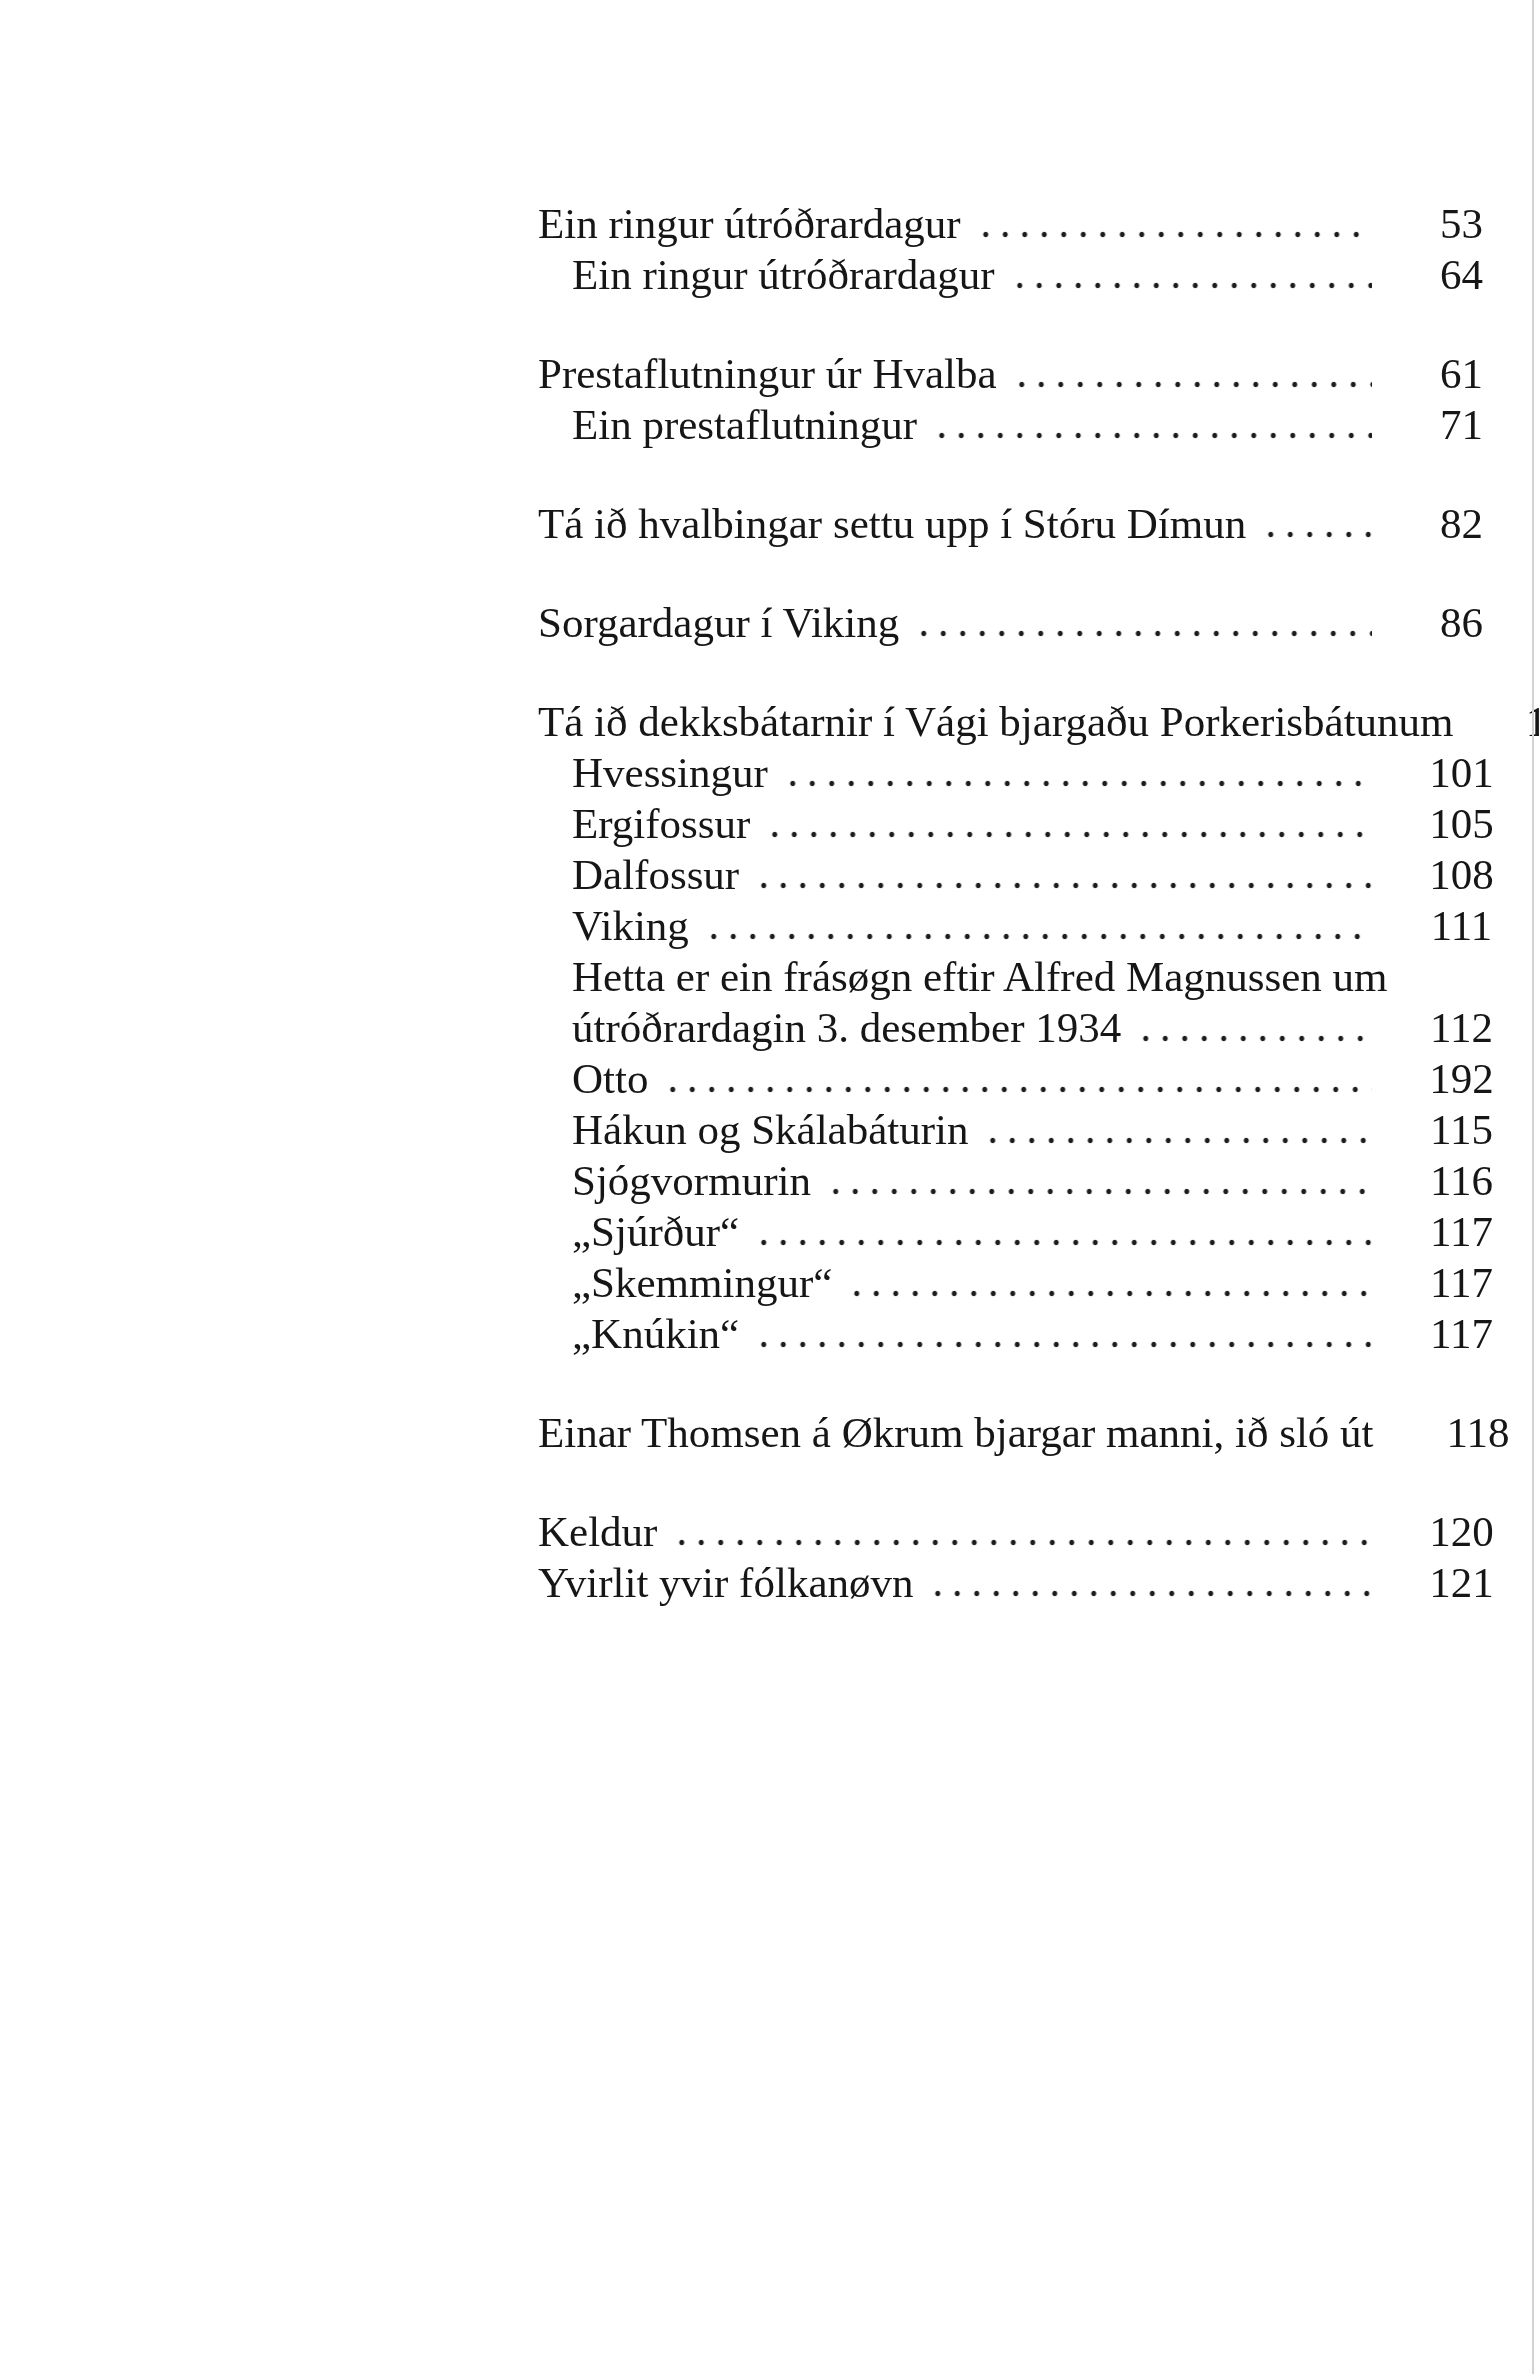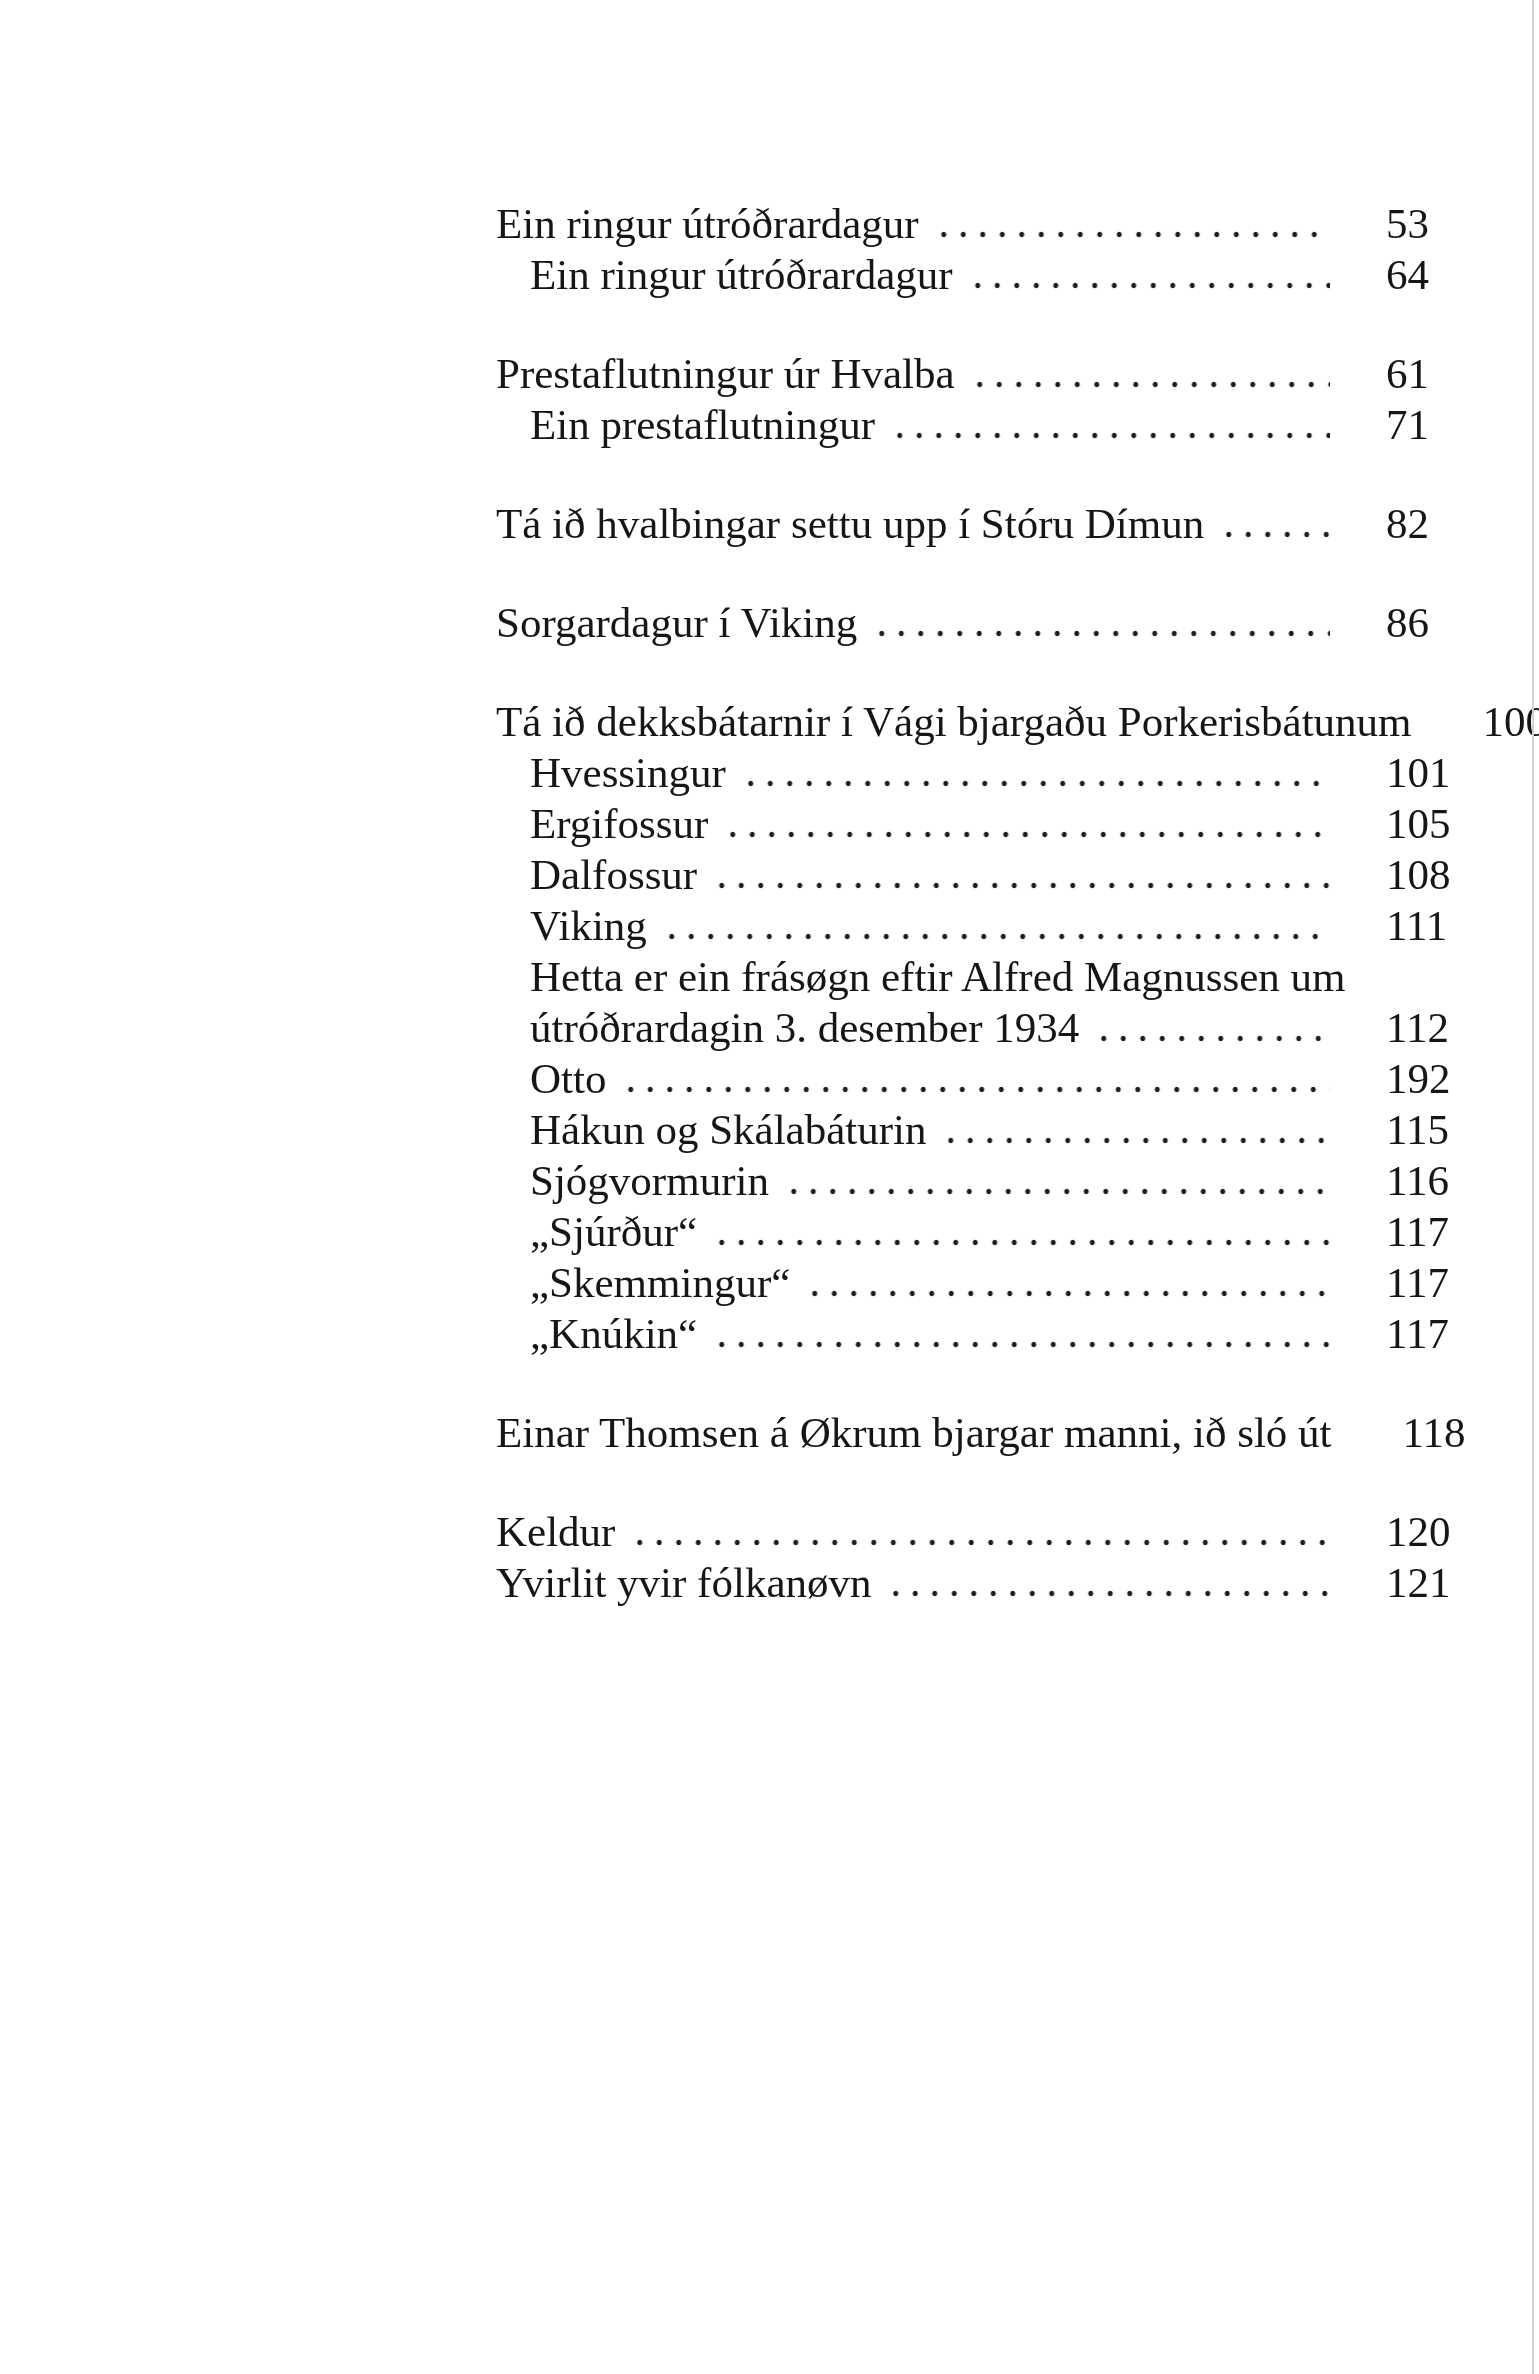--- a/index.html
+++ b/index.html
@@ -16,21 +16,21 @@
   .page-edge {
     position: absolute;
     top: 0;
     left: 1532px;
     width: 1.9px;
     height: 100%;
     background: #d3d3d3;
   }
   .toc {
     position: absolute;
-    left: 496px;
+    left: 538px;
     top: 198px;
     width: 957px;
   }
   .toc-group { margin-top: 48px; }
   .toc-group:first-child { margin-top: 0; }
   .toc-row {
     display: flex;
     align-items: stretch;
     font-size: 43px;
     line-height: 51px;
@@ -55,21 +55,21 @@
       radial-gradient(circle, #1c1c1c 2.1px, rgba(0,0,0,0) 2.9px),
       radial-gradient(circle, #1c1c1c 2.1px, rgba(0,0,0,0) 2.9px);
     background-repeat: no-repeat, no-repeat;
     background-size: 6.5px 6.5px, 6.5px 6.5px;
     background-position: right 28px bottom 12px, right 51px bottom 12px;
   }
   .leader.none { background: none; }
   .toc-pagenum {
     flex: 0 0 auto;
     min-width: 67px;
-    text-align: left;
+    text-align: center;
     margin-left: 30px;
   }
 </style>
 </head>
 <body>
 
 <div class="page">
   <div class="toc" id="toc-root">
       <div class="toc-group">
         <div class="toc-row">

